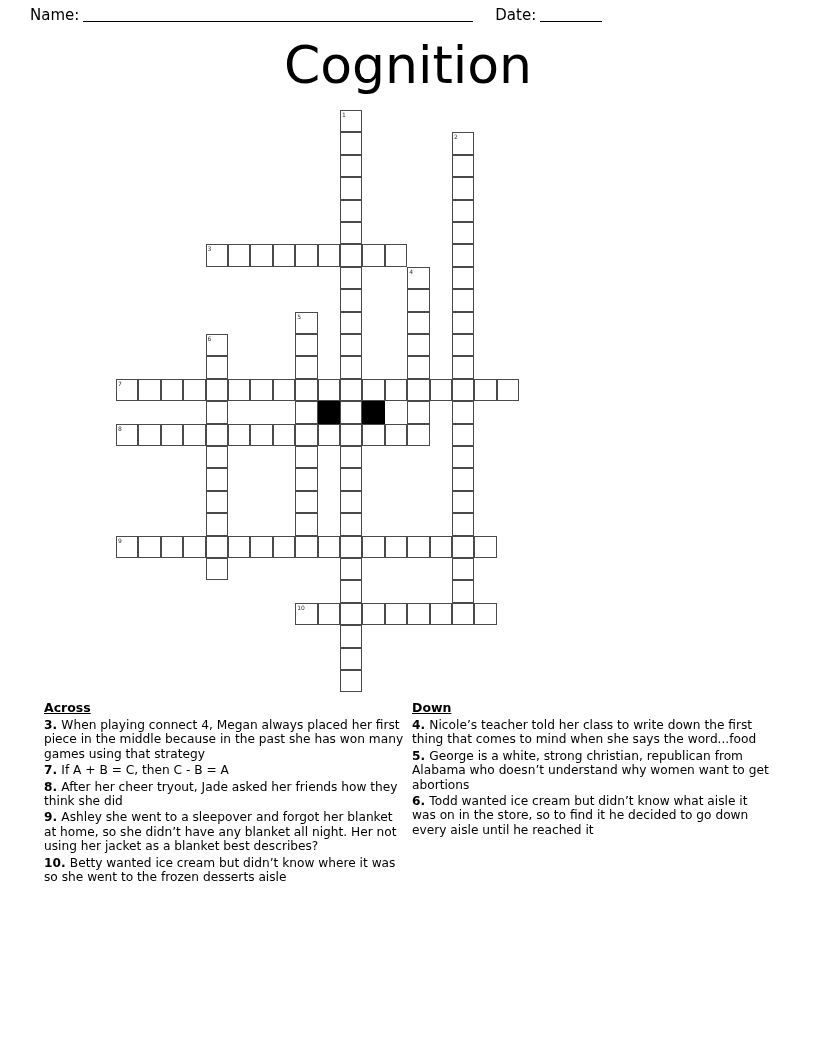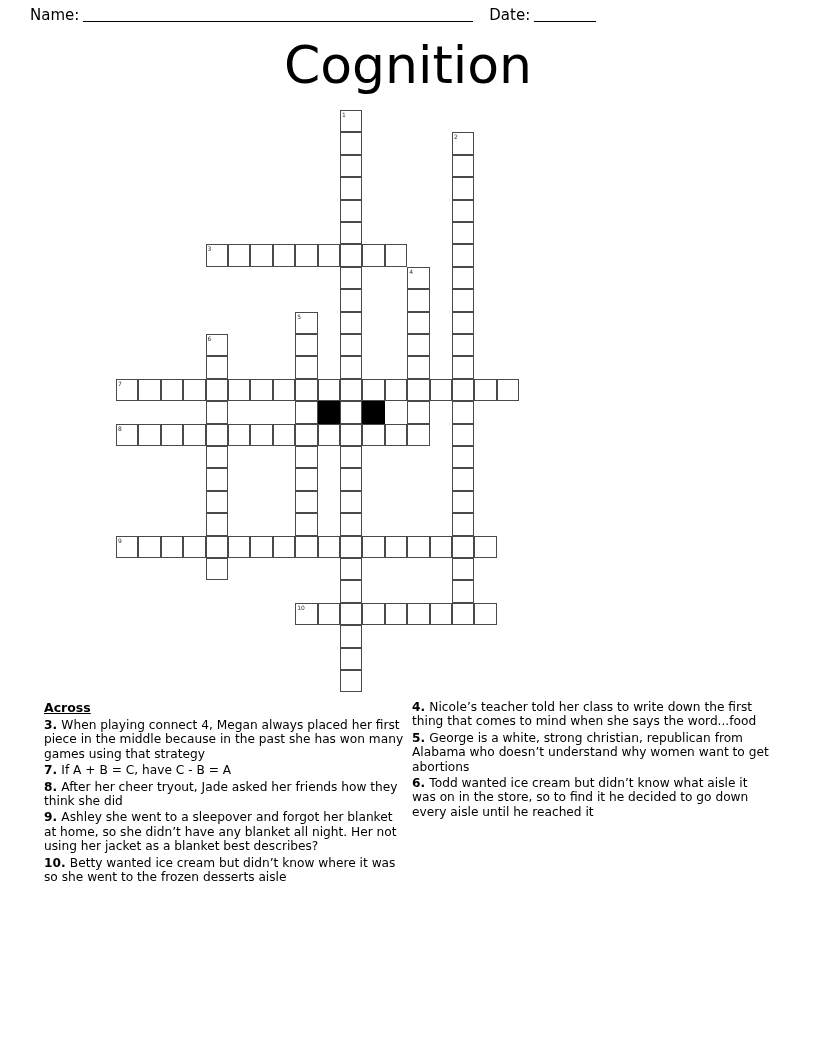--- a/index.html
+++ b/index.html
@@ -33,21 +33,21 @@
     white-space: nowrap;
   }
   .rule {
     display: inline-block;
     border-bottom: 1px solid #000;
     height: 13px;
     margin: 0 4px;
   }
   .rule-name { width: 390px; }
   .rule-date { width: 62px; }
-  .date-label { margin-left: 12px; }
+  .date-label { margin-left: 18px; }
 
   
   .title {
     position: absolute;
     left: 0;
     top: 34px;
     width: 816px;
     text-align: center;
     font-size: 52px;
     font-weight: 400;
@@ -282,28 +282,29 @@
     <div class="cell black" style="left: 317.6px; top: 401.2px;"></div>
     <div class="cell black" style="left: 362.4px; top: 401.2px;"></div>
   </div>
 
 <div class="clues">
 
   <div class="clue-col across">
     <div class="clue-head">Across</div>
     <div id="across-list">
         <div class="clue"><span class="cnum">3. </span><span>When playing connect 4, Megan always placed her first piece in the middle because in the past she has won many games using that strategy</span></div>
-        <div class="clue"><span class="cnum">7. </span><span>If A + B = C, have C - B = A</span></div>
+        <div class="clue"><span class="cnum">7. </span><span>If A + B = C, then C - B = A</span></div>
         <div class="clue"><span class="cnum">8. </span><span>After her cheer tryout, Jade asked her friends how they think she did</span></div>
         <div class="clue"><span class="cnum">9. </span><span>Ashley she went to a sleepover and forgot her blanket at home, so she didn’t have any blanket all night. Her not using her jacket as a blanket best describes?</span></div>
         <div class="clue"><span class="cnum">10. </span><span>Betty wanted ice cream but didn’t know where it was so she went to the frozen desserts aisle</span></div>
       </div>
   </div>
 
   <div class="clue-col down">
+    <div class="clue-head">Down</div>
     <div id="down-list">
         <div class="clue"><span class="cnum">4. </span><span>Nicole’s teacher told her class to write down the first thing that comes to mind when she says the word...food</span></div>
         <div class="clue"><span class="cnum">5. </span><span>George is a white, strong christian, republican from Alabama who doesn’t understand why women want to get abortions</span></div>
         <div class="clue"><span class="cnum">6. </span><span>Todd wanted ice cream but didn’t know what aisle it was on in the store, so to find it he decided to go down every aisle until he reached it</span></div>
       </div>
   </div>
 
 </div>
 
 </body></html>

